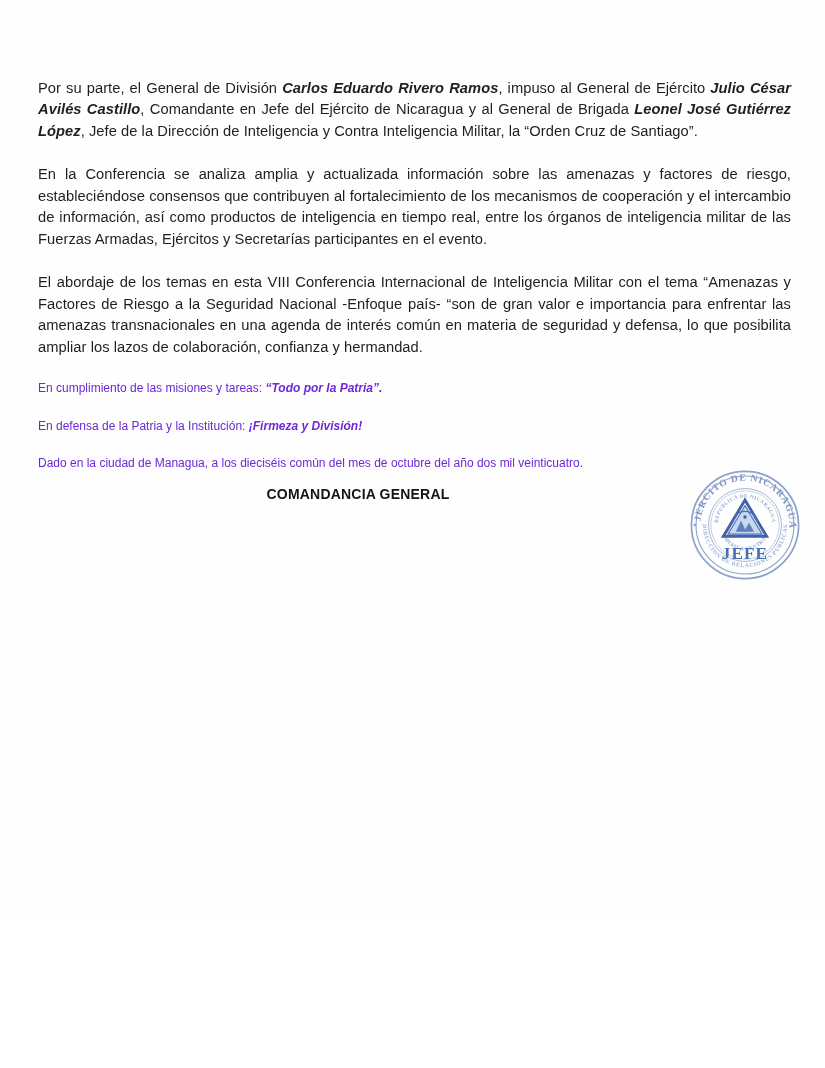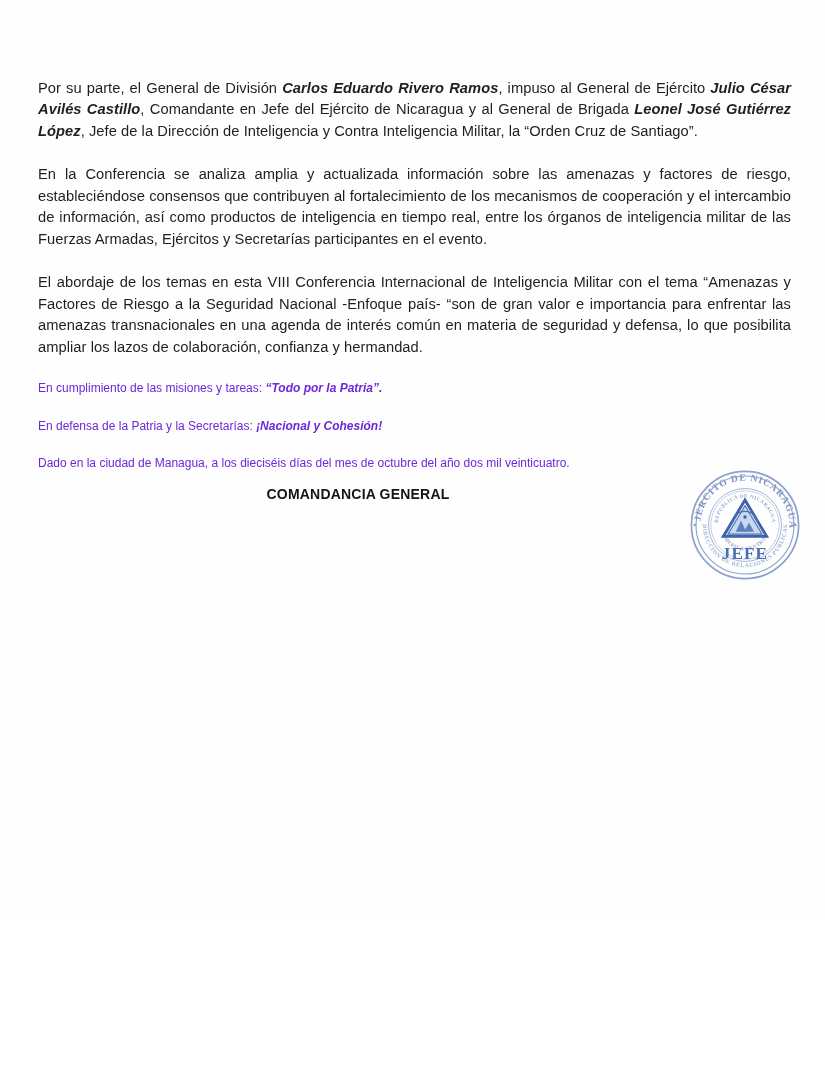--- a/index.html
+++ b/index.html
@@ -96,25 +96,25 @@
 
     <p class="para">
       <span>El abordaje de los temas en esta VIII Conferencia Internacional de Inteligencia Militar con el tema “Amenazas y Factores de Riesgo a la Seguridad Nacional -Enfoque país- “son de gran valor e importancia para enfrentar las amenazas transnacionales en una agenda de interés común en materia de seguridad y defensa, lo que posibilita ampliar los lazos de colaboración, confianza y hermandad.</span>
     </p>
 
     <p class="short">
       <span>En cumplimiento de las misiones y tareas: </span><span class="motto">“Todo por la Patria”.</span>
     </p>
 
     <p class="short">
-      <span>En defensa de la Patria y la Secretarías: </span><span class="motto">¡Nacional y Cohesión!</span>
+      <span>En defensa de la Patria y la Institución: </span><span class="motto">¡Firmeza y División!</span>
     </p>
 
     <p class="short">
-      <span>Dado en la ciudad de Managua, a los dieciséis días del mes de octubre del año dos mil veinticuatro.</span>
+      <span>Dado en la ciudad de Managua, a los dieciséis común del mes de octubre del año dos mil veinticuatro.</span>
     </p>
 
   </div>
 
   <div class="sig-block">
     <div class="sig-line">COMANDANCIA GENERAL</div>
   </div>
 
   <div class="seal">
     <svg viewBox="0 0 200 200" xmlns="http://www.w3.org/2000/svg" aria-hidden="true">

